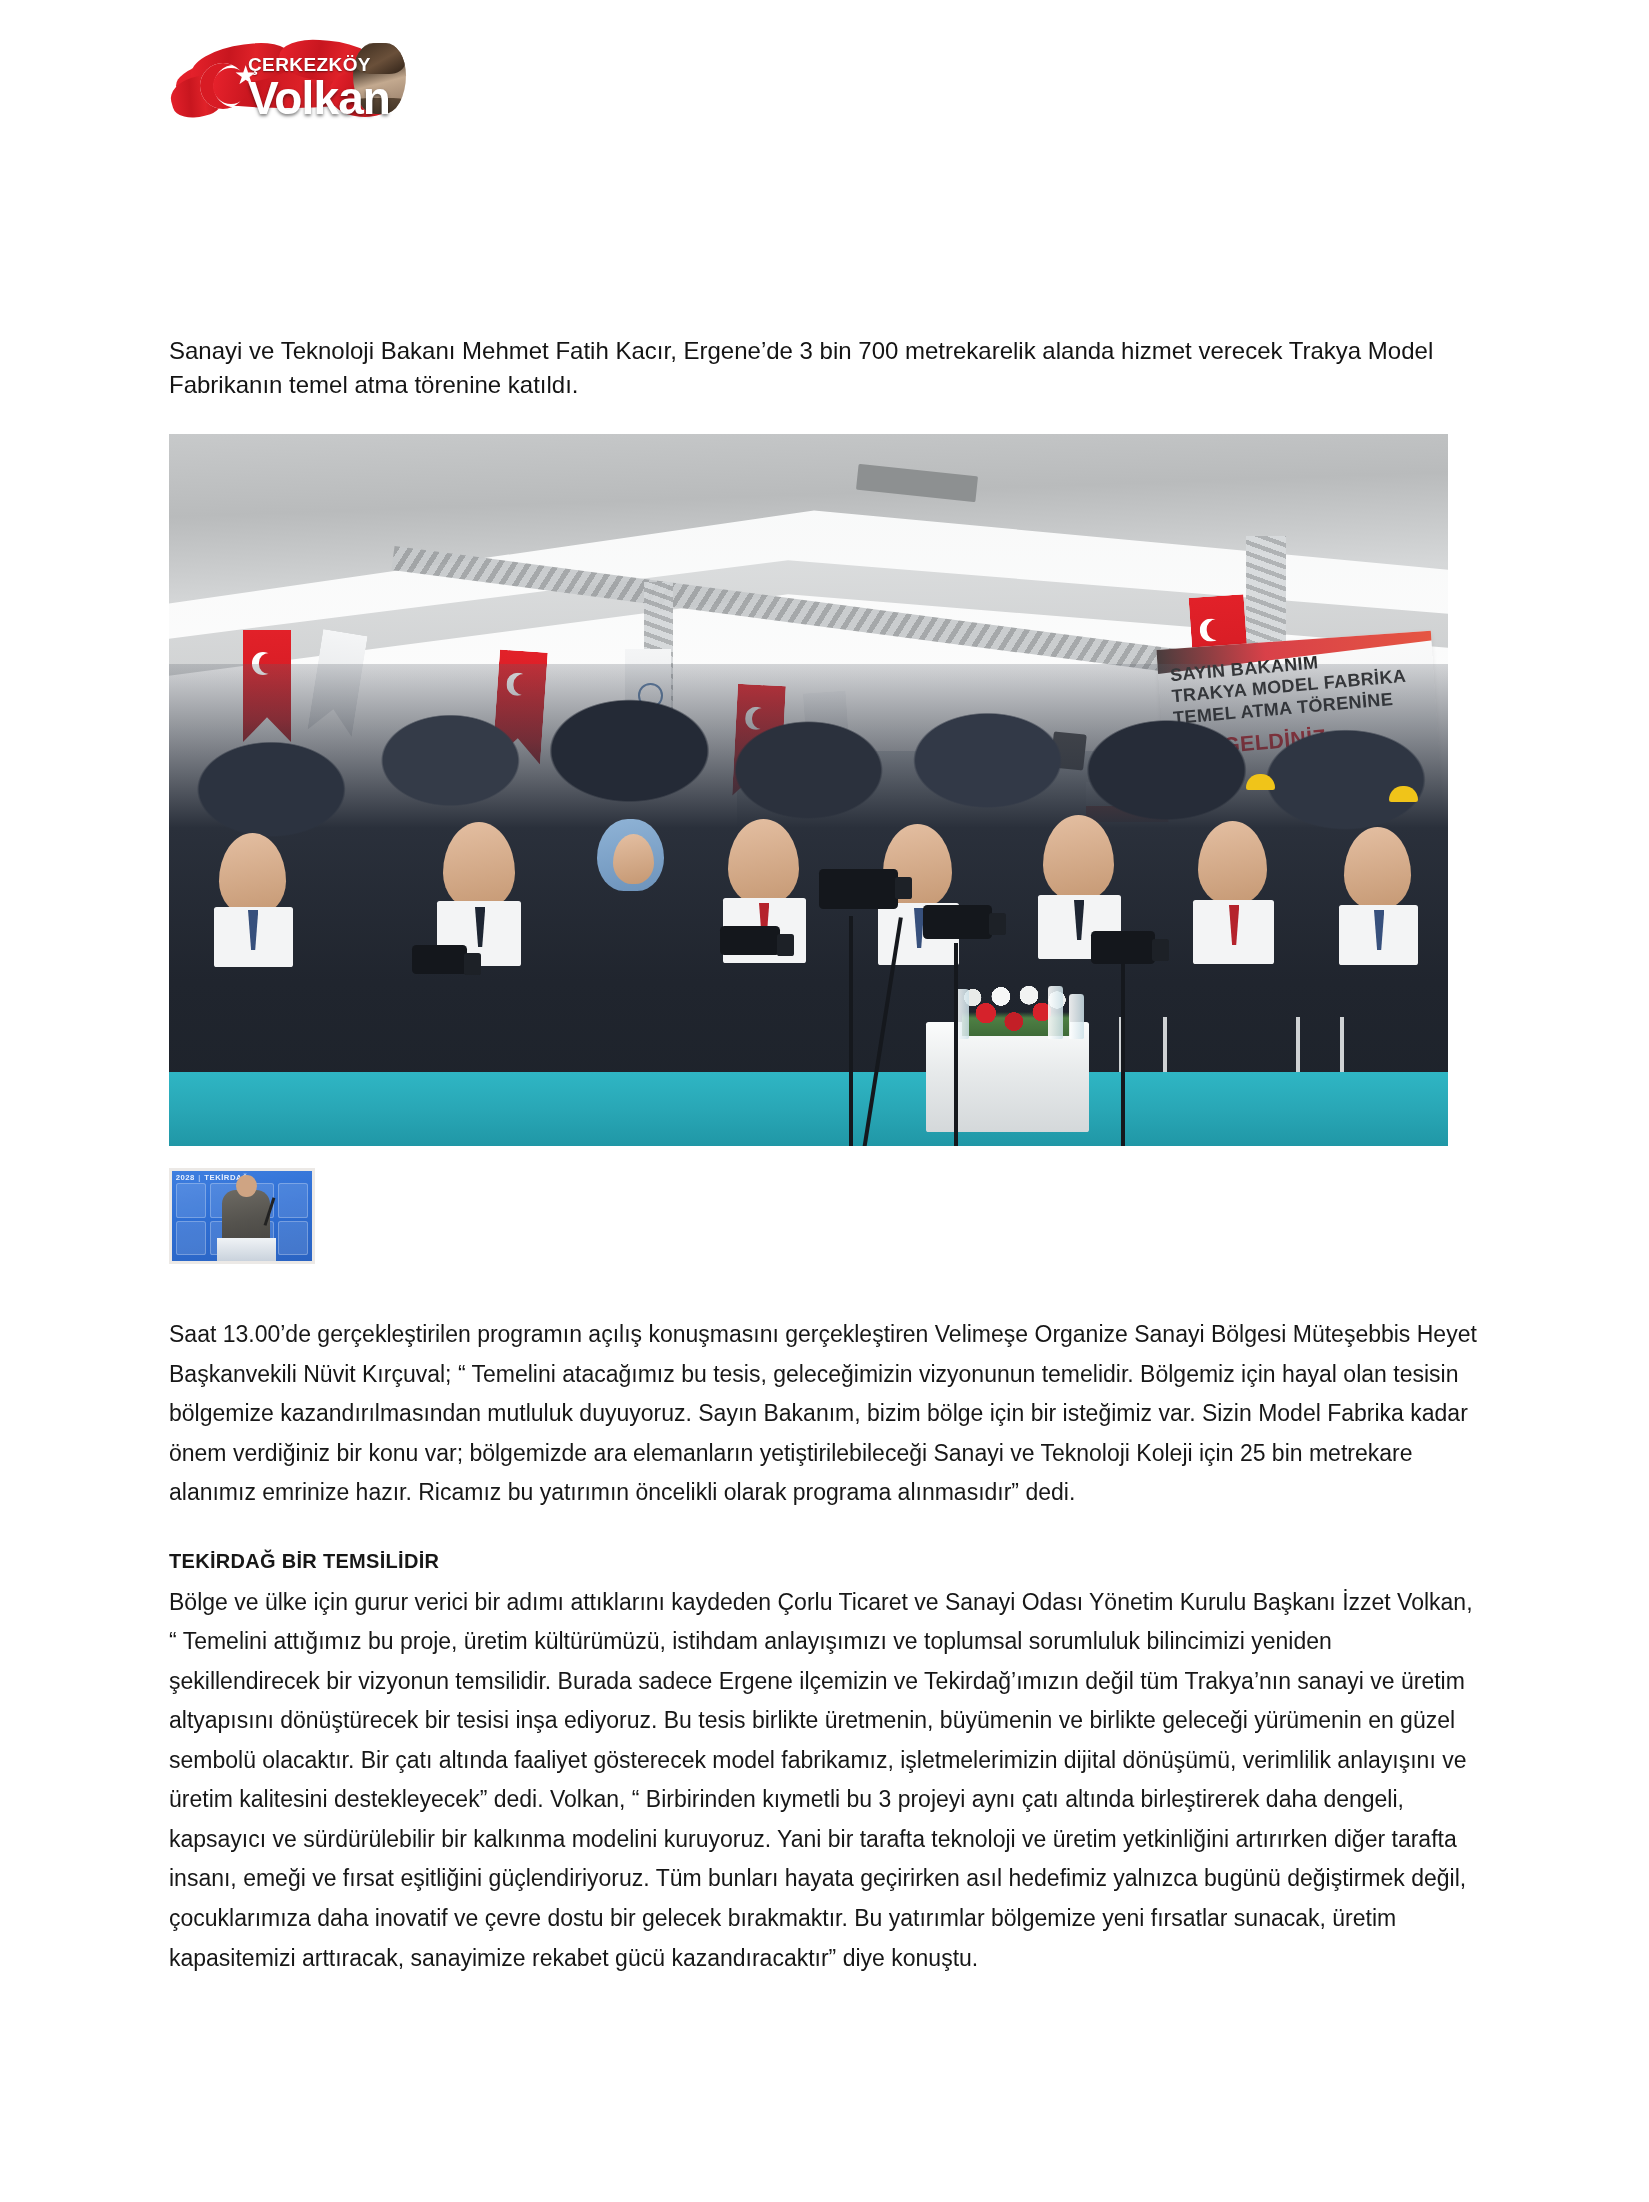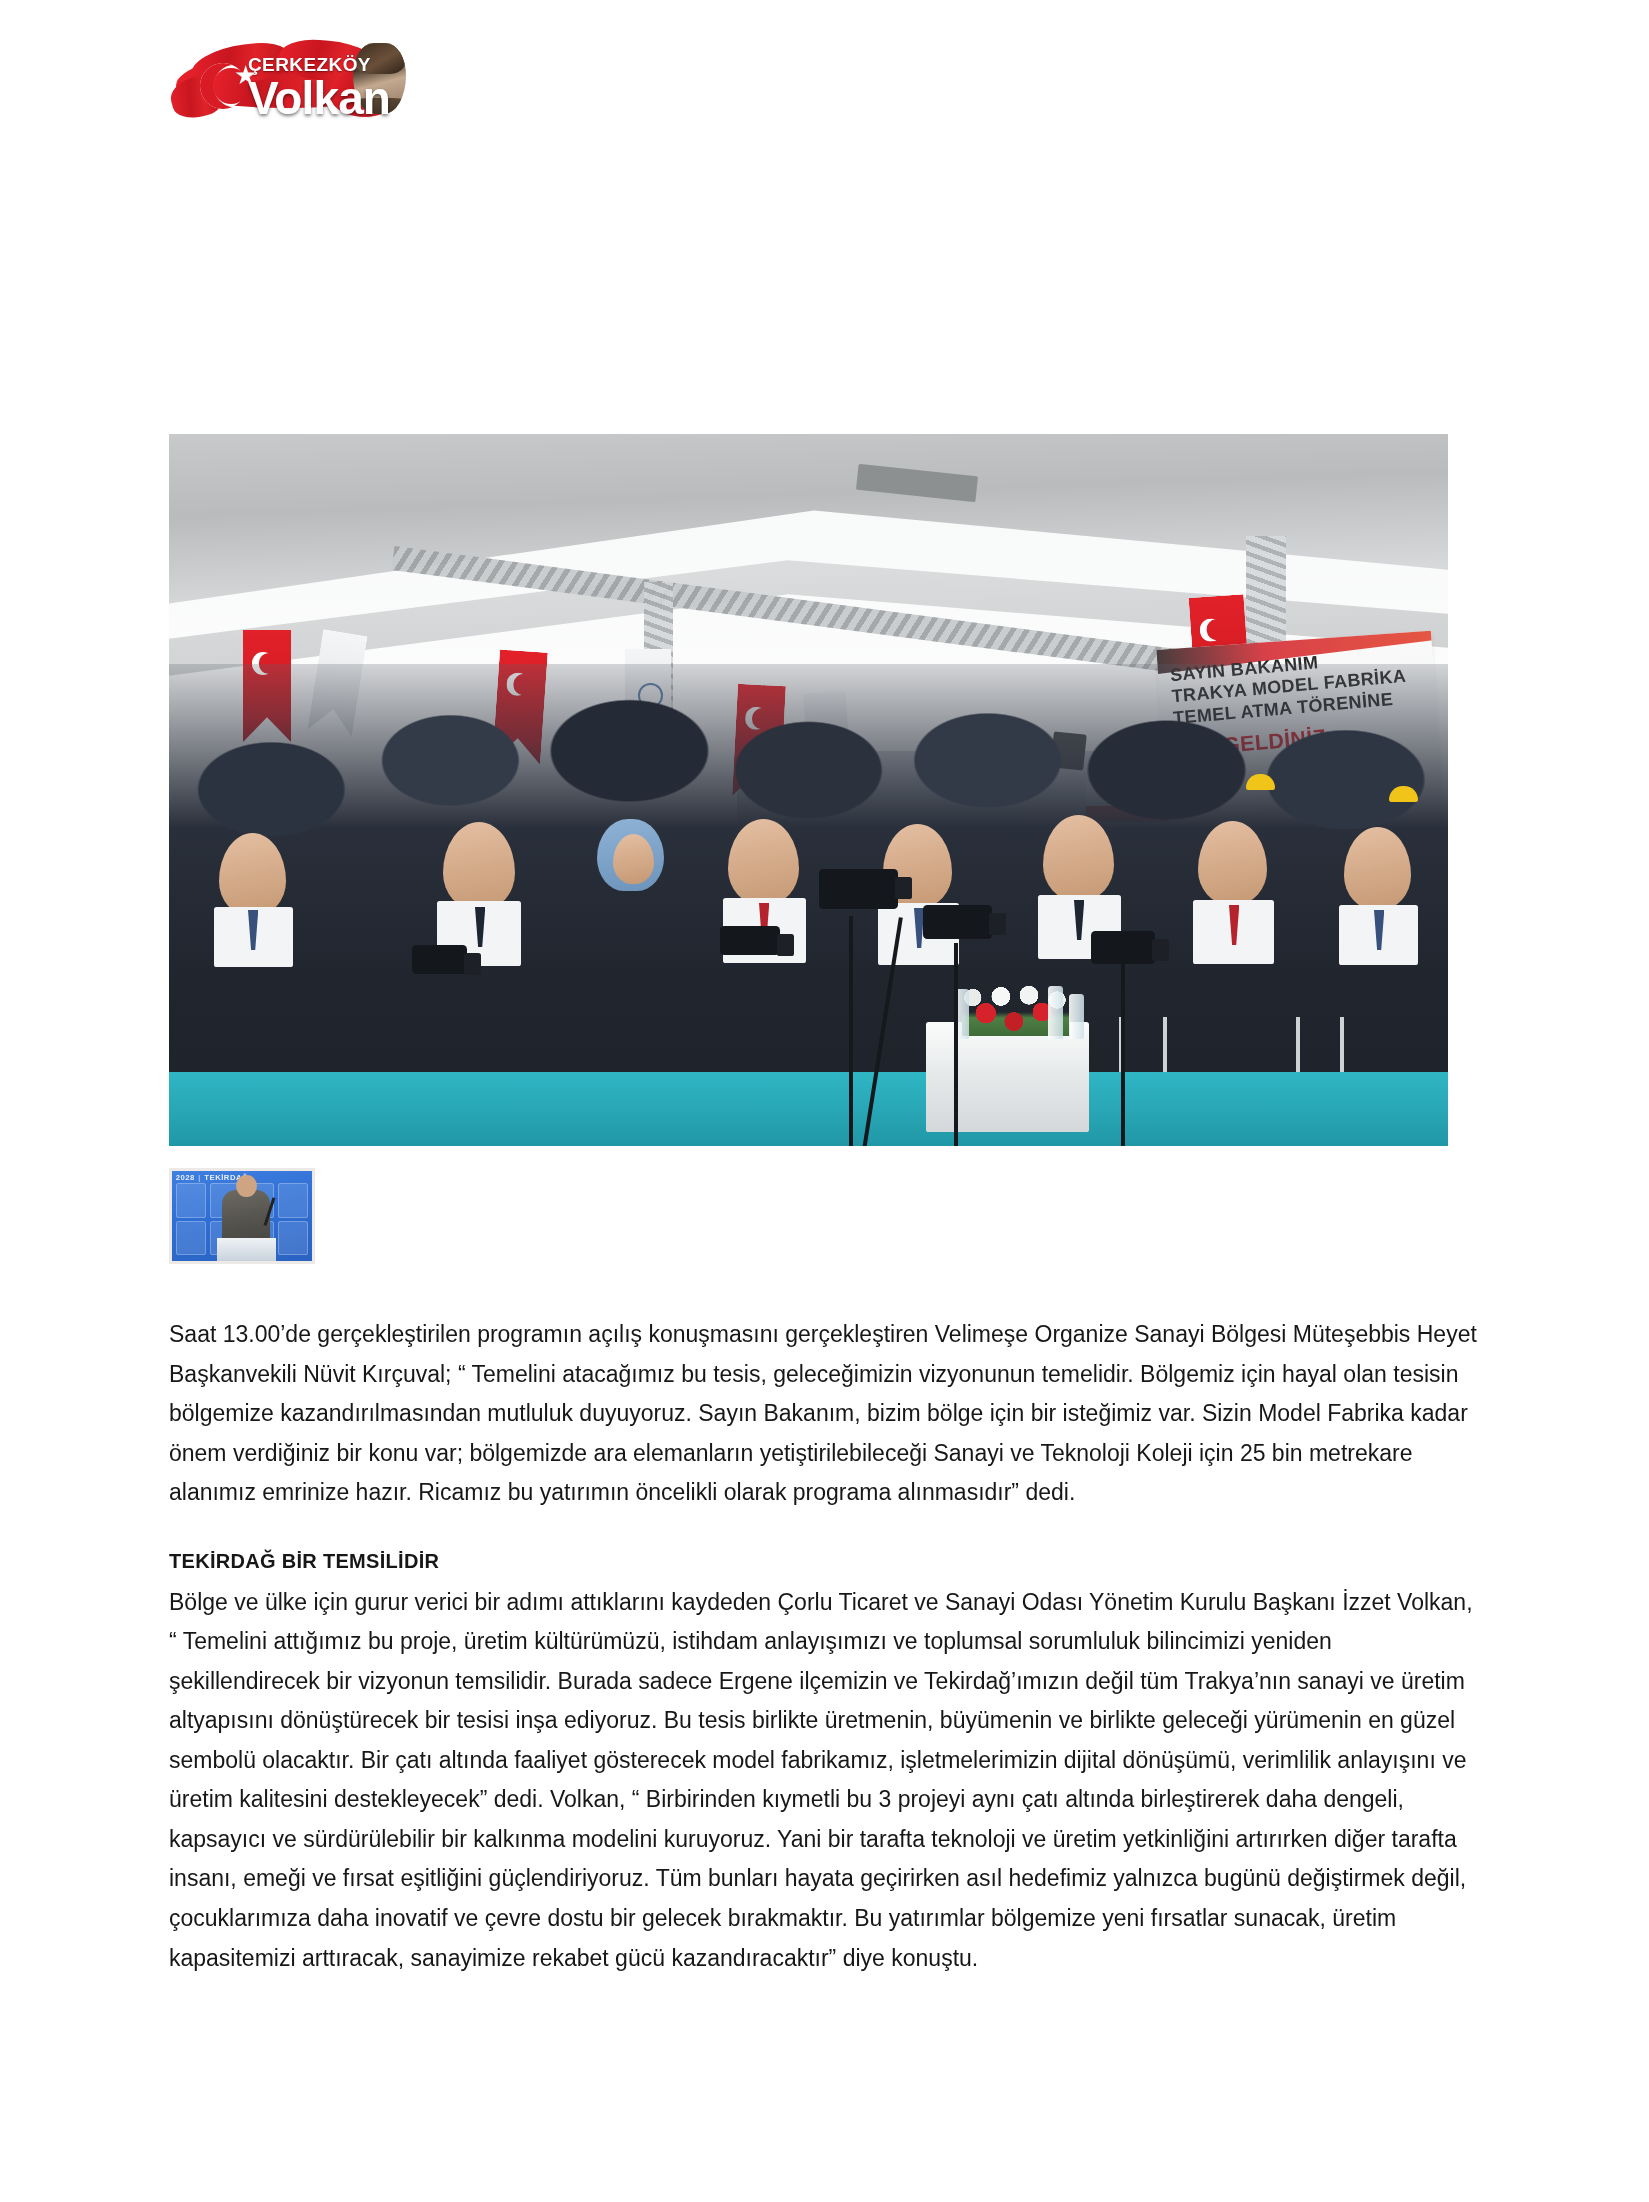--- a/index.html
+++ b/index.html
@@ -544,20 +544,21 @@
       <span class="crescent"></span>
       <span class="star"></span>
       <span class="portrait"></span>
       <div class="logo-text">
         <div class="logo-kicker">ÇERKEZKÖY</div>
         <div class="logo-word">Volkan</div>
       </div>
     </div>
   </div>
 
+  <p class="standfirst">Sanayi ve Teknoloji Bakanı Mehmet Fatih Kacır,  Ergene’de 3 bin 700 metrekarelik alanda hizmet verecek Trakya Model Fabrikanın temel atma törenine katıldı.</p>
 
   <div class="lead-photo">
     <div class="lp-sky"></div>
 
     <div class="factory">
       <span class="door d1"></span>
       <span class="door d2"></span>
       <span class="win"></span>
     </div>
     <div class="factory2">

